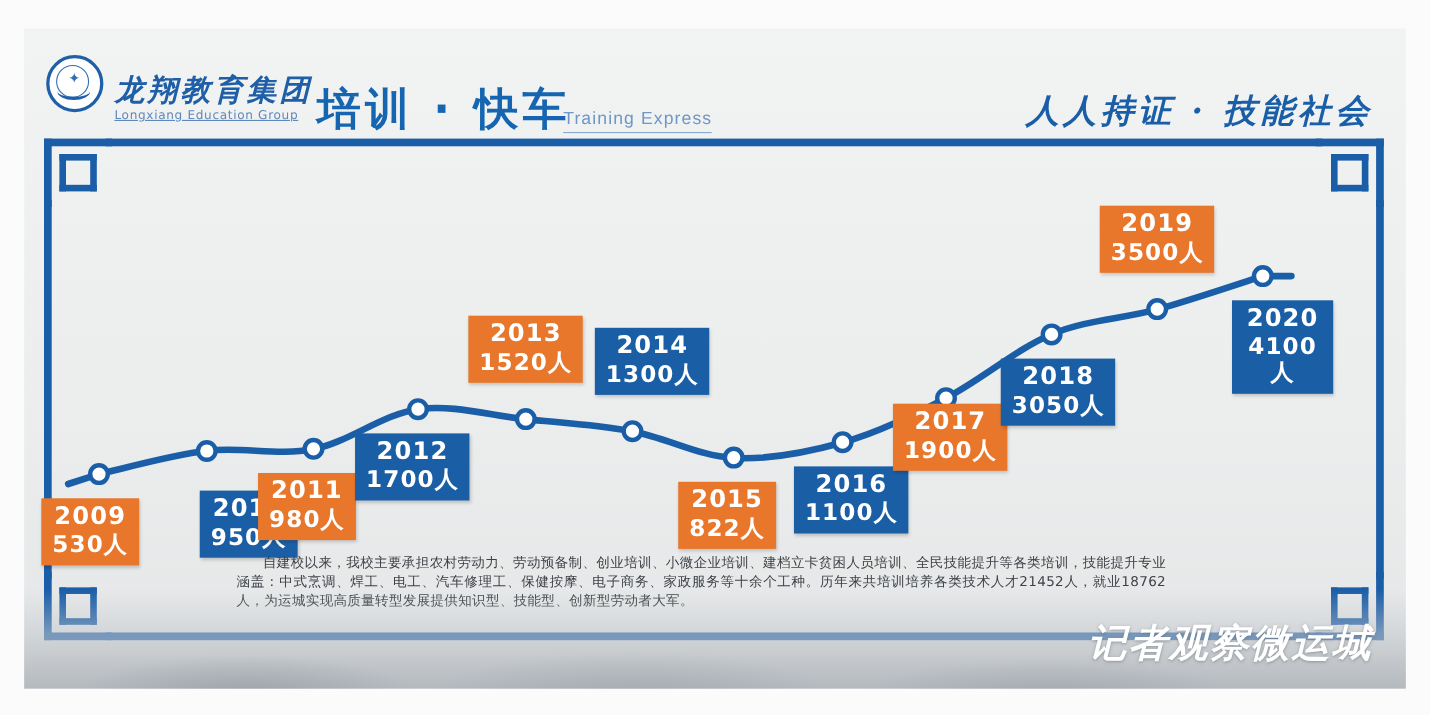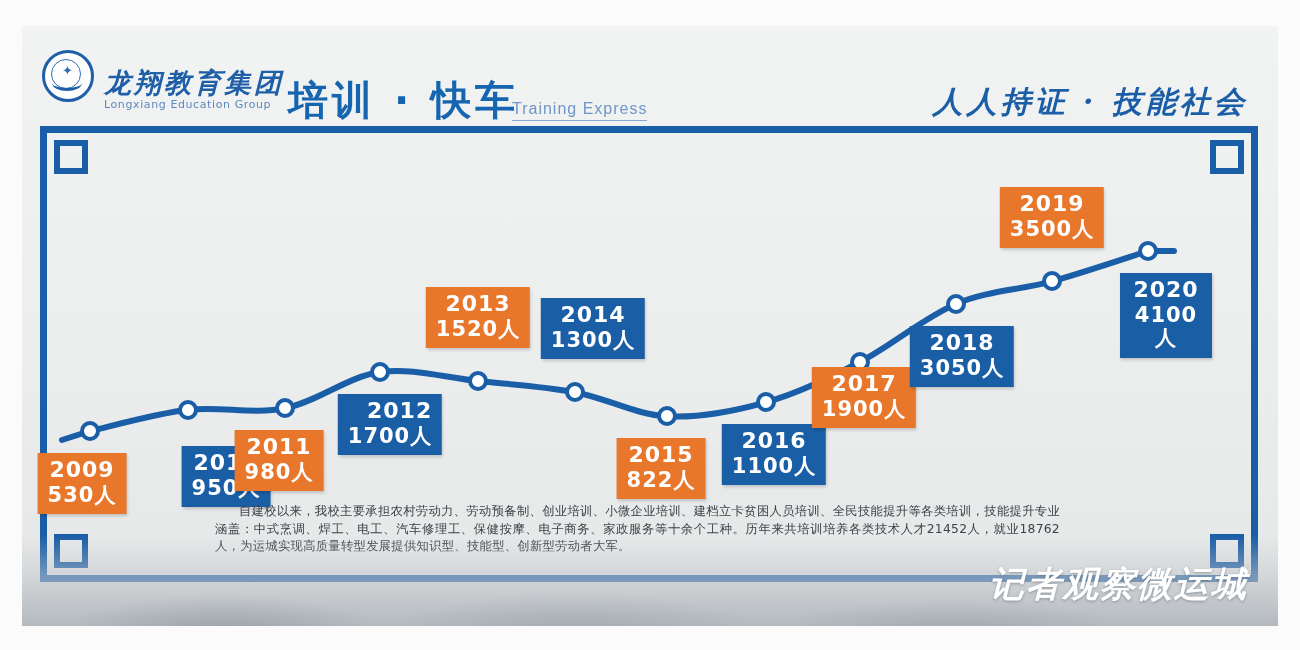--- a/index.html
+++ b/index.html
@@ -41,20 +41,21 @@
   }
   .logo-text{display:flex;flex-direction:column;justify-content:center;}
   .logo-cn{
     font-family:"DejaVu Serif","Liberation Serif",serif;
     font-size:27px;font-weight:bold;color:#1f5fa8;letter-spacing:3px;
     font-style:italic;line-height:30px;margin-top:28px;
   }
   .logo-en{
     font-size:11px;color:#5f88bd;letter-spacing:0.6px;line-height:14px;
     font-family:"DejaVu Sans",sans-serif;
+    text-decoration:underline;
   }
   .title-main{
     position:absolute;left:288px;top:52px;
     font-size:40px;font-weight:bold;color:#1565b0;letter-spacing:4px;
     font-family:"DejaVu Sans","Liberation Sans",sans-serif;line-height:44px;
   }
   .title-en{
     position:absolute;left:512px;top:74px;
     font-size:16px;color:#6f96c6;letter-spacing:1px;
     border-bottom:1.5px solid #8aa8cf;padding-bottom:2px;
@@ -228,21 +229,21 @@
           <span class="val">530人</span>
         </div>
         <div class="lbl blue" style="left: 154px; top: 320px; margin-left: 32px;">
           <span class="yr">2010</span>
           <span class="val">950人</span>
         </div>
         <div class="lbl orange" style="left: 239px; top: 304.311px;">
           <span class="yr">2011</span>
           <span class="val">980人</span>
         </div>
-        <div class="lbl blue" style="left: 350px; top: 268.008px; text-align: right;">
+        <div class="lbl blue" style="left: 335px; top: 268.008px;">
           <span class="yr">2012</span>
           <span class="val">1700人</span>
         </div>
         <div class="lbl orange" style="left: 438px; top: 161.084px;">
           <span class="yr">2013</span>
           <span class="val">1520人</span>
         </div>
         <div class="lbl blue" style="left: 543px; top: 172.176px; margin-left: 10px;">
           <span class="yr">2014</span>
           <span class="val">1300人</span>

